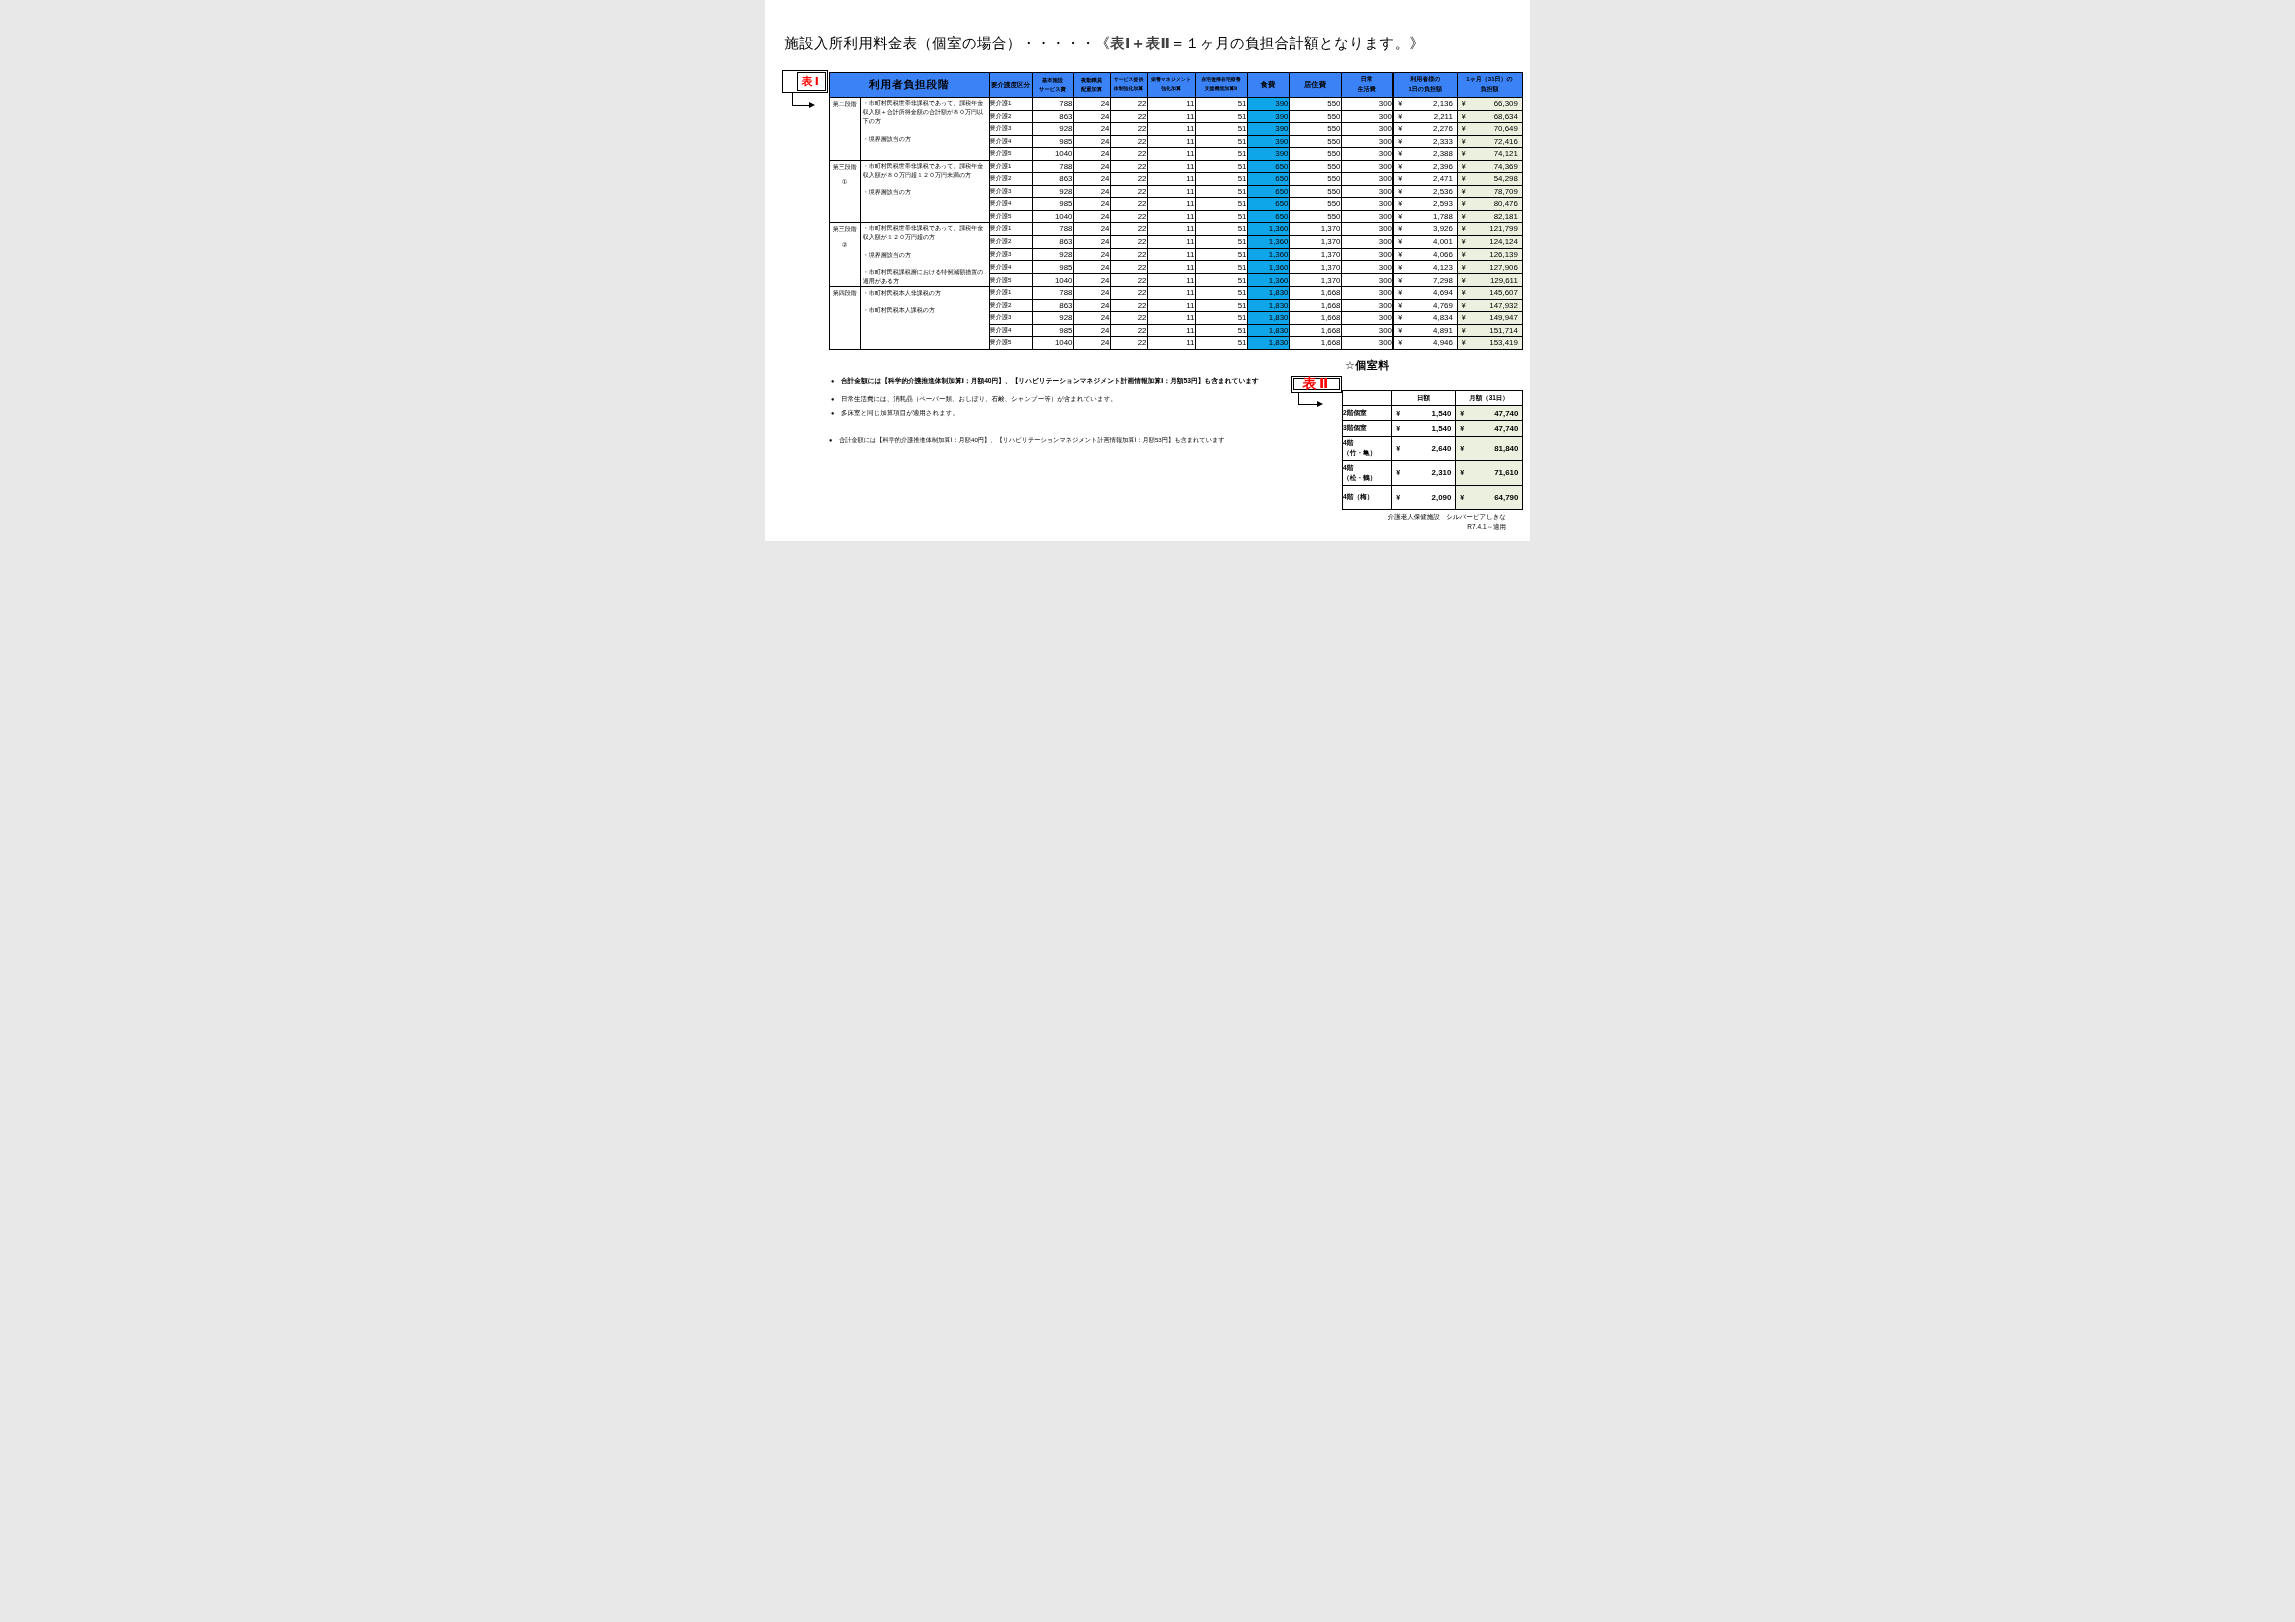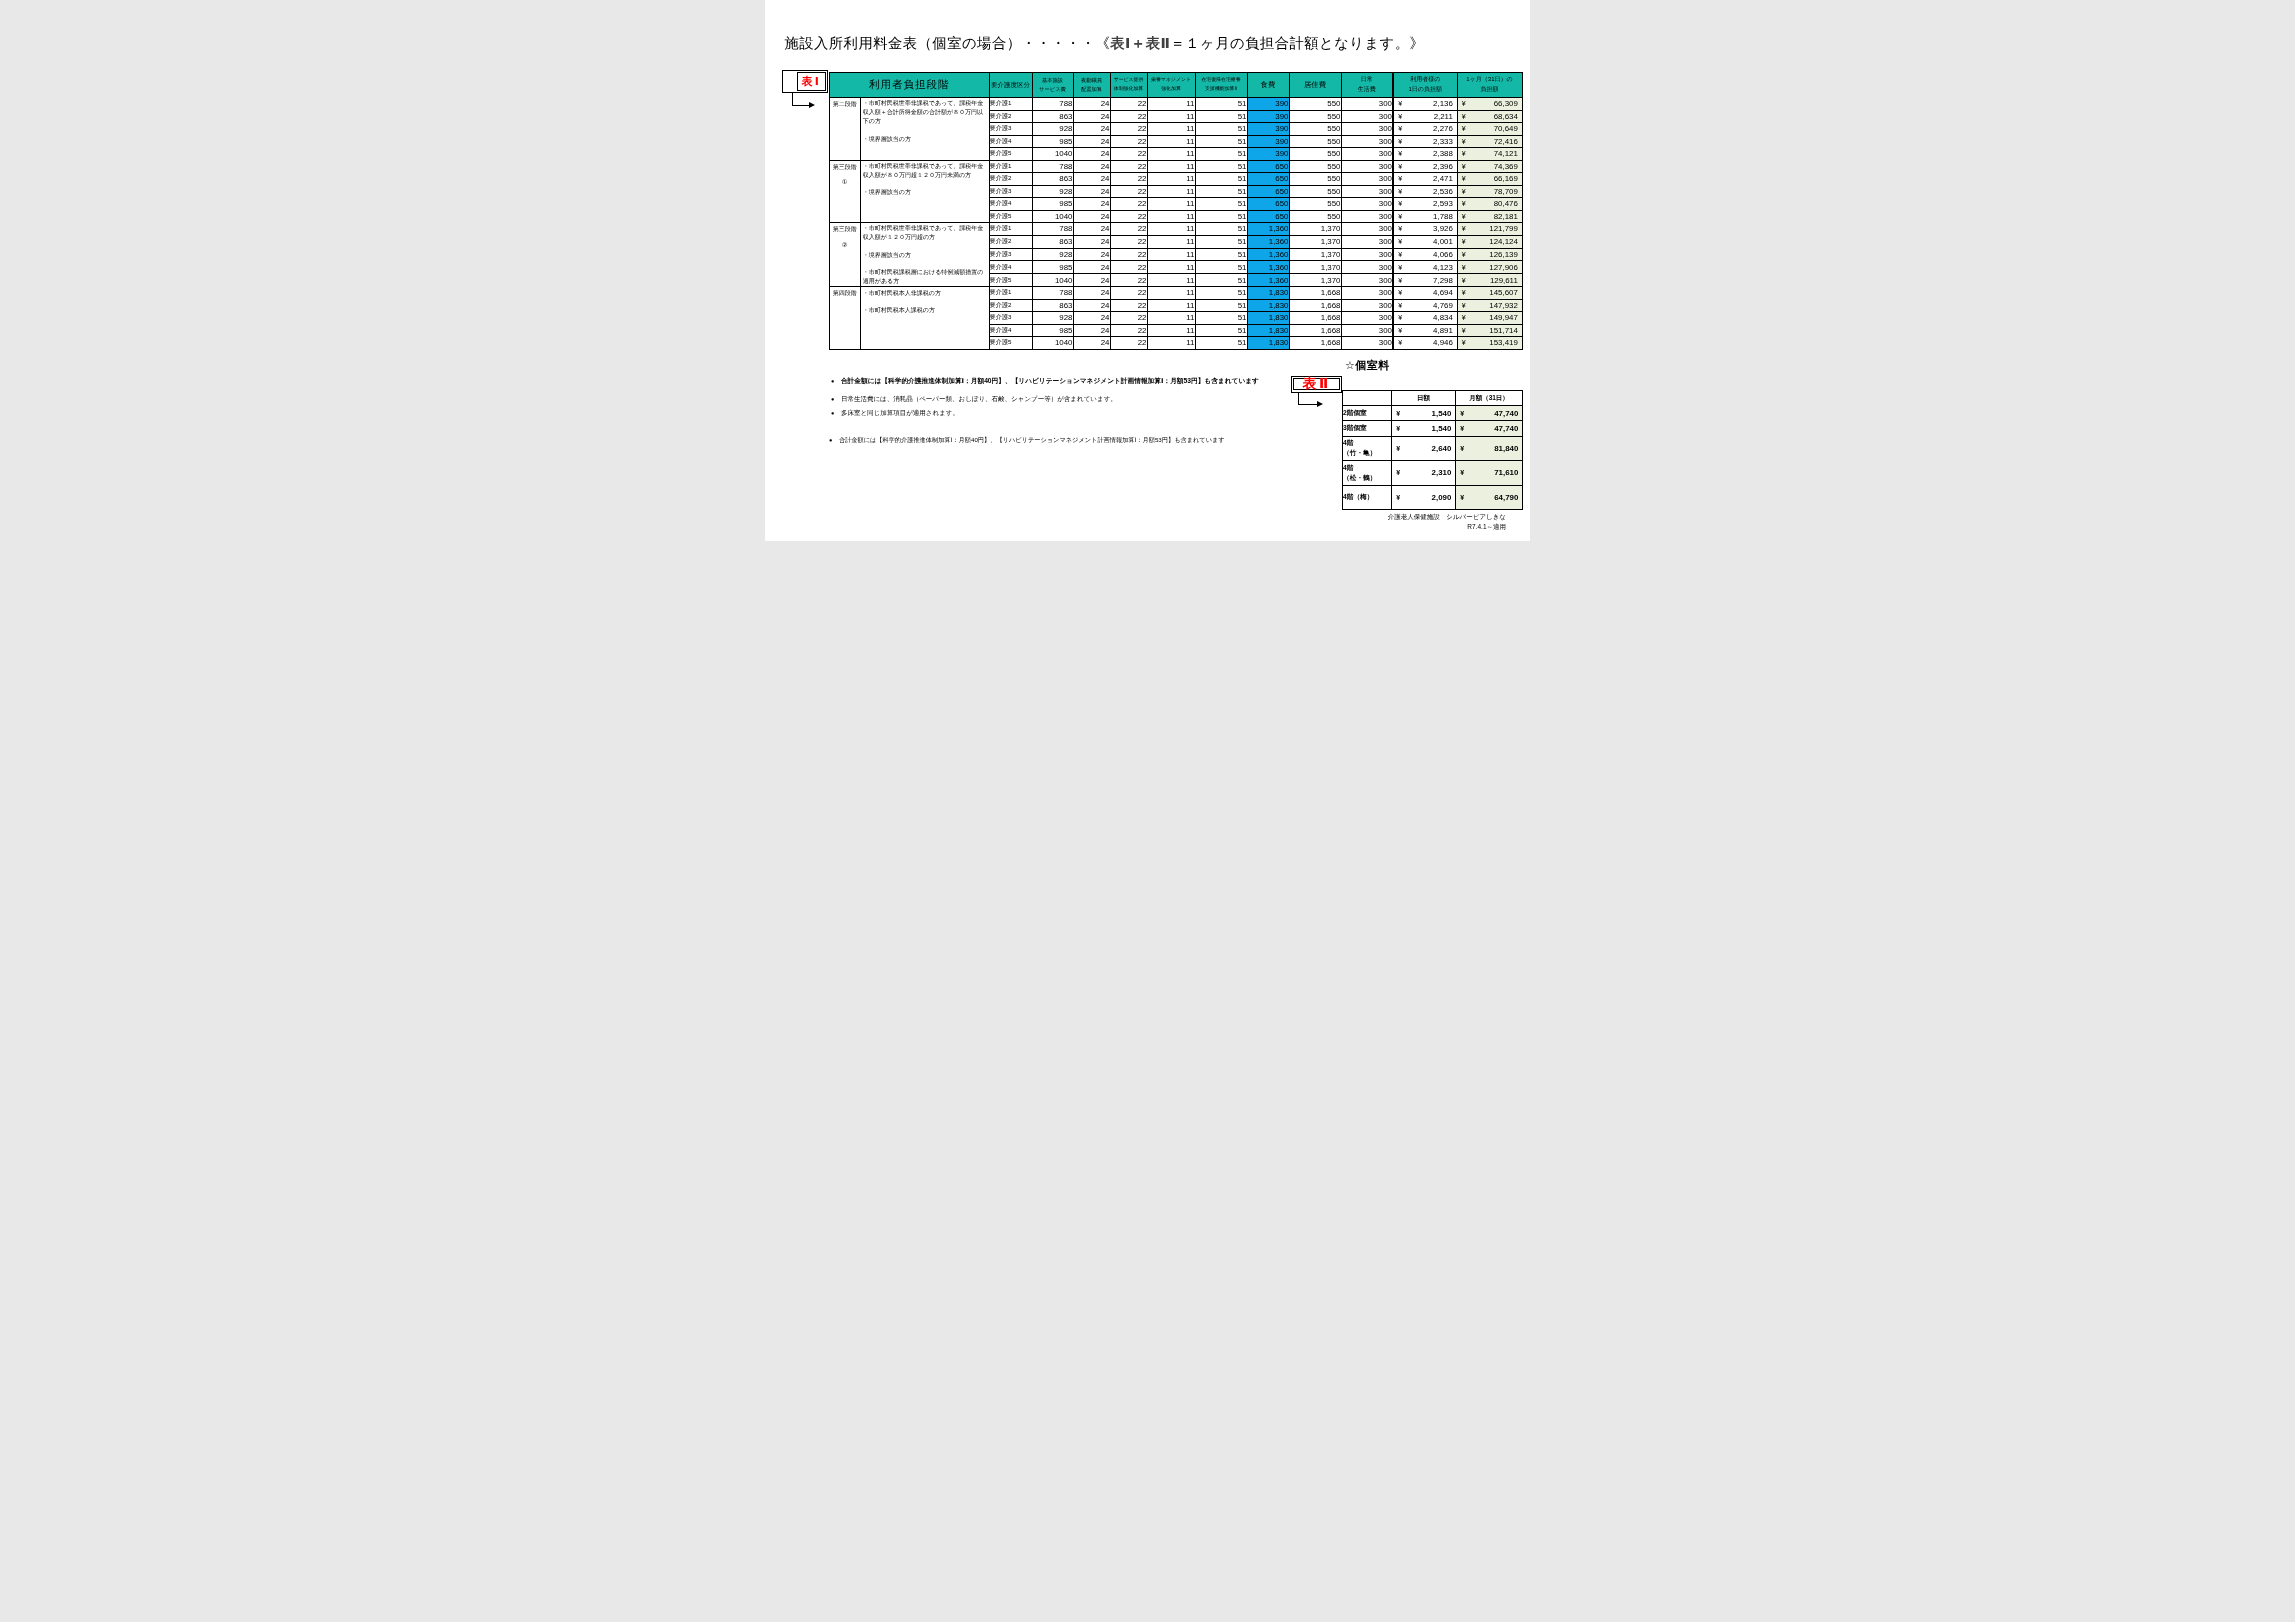--- a/index.html
+++ b/index.html
@@ -22,21 +22,21 @@
   
   .aline{position:absolute;background:#000;}
   .ahead{position:absolute;width:0;height:0;border-top:3.2px solid transparent;border-bottom:3.2px solid transparent;border-left:6px solid #000;}
 
   
   .main-table{position:absolute;left:64px;top:72px;width:693px;border-collapse:collapse;table-layout:fixed;
               border:1.9px solid #000;}
   .main-table th,.main-table td{border:0.9px solid #000;overflow:hidden;box-sizing:border-box;padding:0;}
   .main-table thead tr{height:25px;}
   .main-table tbody tr{height:12.5px;}
-  .main-table thead th{font-weight:normal;text-align:center;vertical-align:middle;border-bottom-width:1.4px;background:#14b8a6;}
+  .main-table thead th{font-weight:bold;text-align:center;vertical-align:middle;border-bottom-width:1.4px;background:#3b82f6;}
   .pre{white-space:pre-line;}
   .h-stage{font-size:10.6px;letter-spacing:0.9px;}
   .h-kaigo{font-size:6.5px;}
   .h-small{font-size:5.3px;line-height:1.7;}
   .h-xsmall{font-size:4.9px;line-height:1.8;}
   .h-big{font-size:7.4px;}
   .h-med{font-size:6px;line-height:1.6;}
   .col-food{background:#0ea5e9;}
   .col-month{background:#ebf1de;border-left:1.4px solid #000 !important;}
   .col-day{border-left:2.8px double #000 !important;}
@@ -301,21 +301,21 @@
           <td class="num ">300</td>
           <td class="yen col-day">
             <div class="yen-wrap">
               <span class="yen-sign">¥</span>
               <span class="yen-val">2,471</span>
             </div>
           </td>
           <td class="yen col-month">
             <div class="yen-wrap">
               <span class="yen-sign">¥</span>
-              <span class="yen-val">66,169</span>
+              <span class="yen-val">54,298</span>
             </div>
           </td>
         </tr>
         <tr>
           <td class="lvl">要介護3</td>
           <td class="num ">928</td>
           <td class="num ">24</td>
           <td class="num ">22</td>
           <td class="num ">11</td>
           <td class="num ">51</td>

